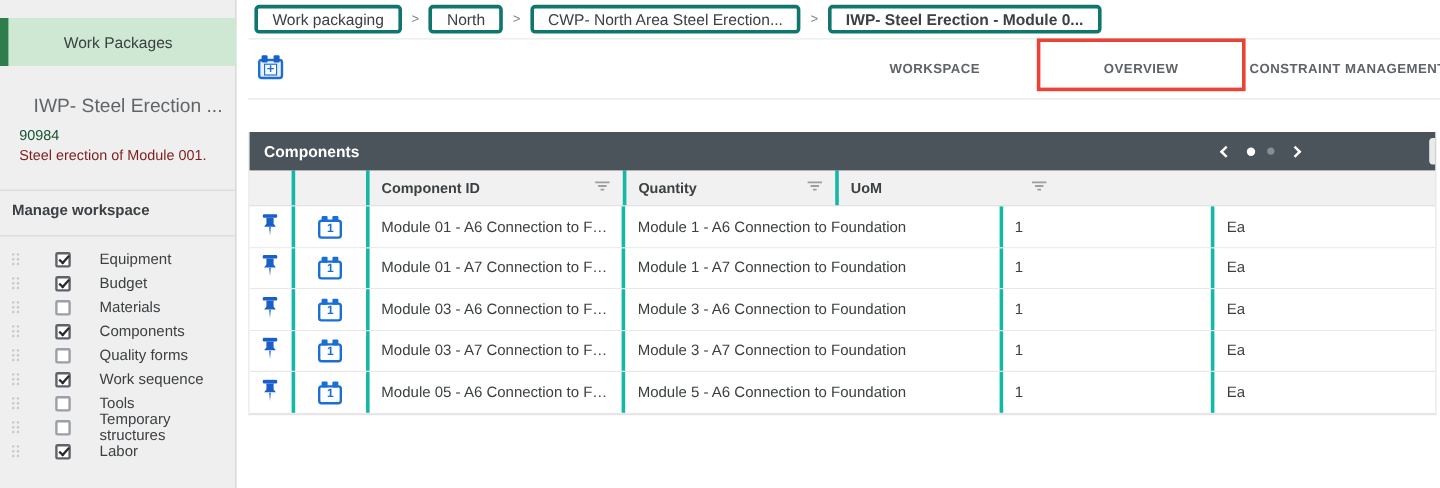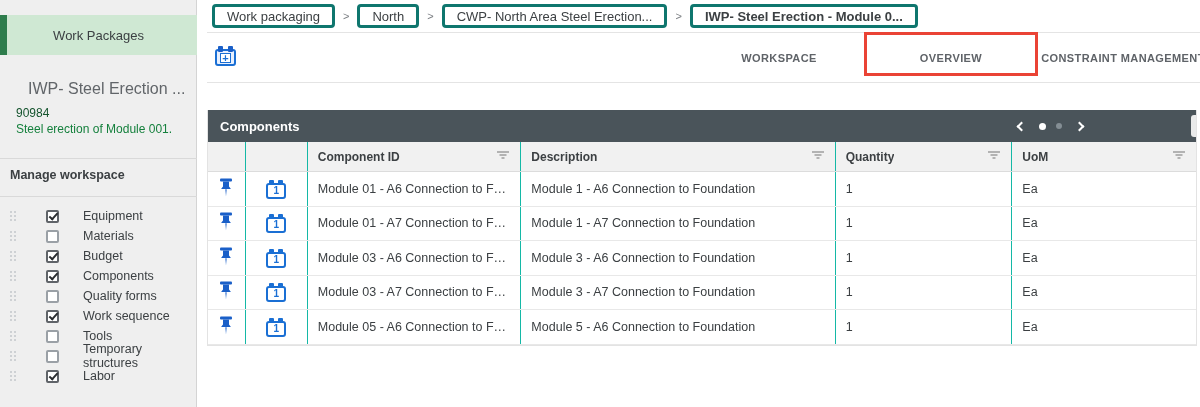--- a/index.html
+++ b/index.html
@@ -9,21 +9,21 @@
   
   .sidebar { position:absolute; left:0; top:0; width:197px; height:407px;
     background:#efefef; border-right:1px solid #d4d4d4;padding-left:32px; }
   .wp-banner { position:absolute; left:0; top:15px; width:197px; height:40px;
     background:#cfe8d3; display:flex; align-items:center; justify-content:center;
     font-size:13px; color:#3c4043; cursor:pointer; }
   .wp-banner::before { content:""; position:absolute; left:0; top:0; width:7px; height:40px; background:#2e7d4c; }
   .sb-title { position:absolute; left:16px; top:80px; width:175px; font-size:16px; color:#616569;
     white-space:nowrap; overflow:hidden;margin-left:12px; }
   .sb-id { position:absolute; left:16px; top:106px; font-size:12px; color:#14532d; }
-  .sb-desc { position:absolute; left:16px; top:122px; font-size:12px; color:#15803d; }
+  .sb-desc { position:absolute; left:16px; top:122px; font-size:12px; color:#7f1d1d; }
   .sb-divider1 { position:absolute; left:0; top:158px; width:197px; border-top:1px solid #d9d9d9; }
   .sb-section { position:absolute; left:10px; top:168px; font-size:12.5px; font-weight:bold; color:#3c4043; }
   .sb-divider2 { position:absolute; left:0; top:196px; width:197px; border-top:1px solid #d9d9d9; }
   .ws-list { position:absolute; left:0; top:206px; width:197px; }
   .ws-item { height:20px; display:flex; align-items:center; padding-left:10px;gap:16px; }
   .grip { width:6px; height:11px; position:relative; margin-right:14px; flex:0 0 6px; }
   .grip i { position:absolute; width:2px; height:2px; border-radius:50%; background:#c3c7cb; }
   .grip i:nth-child(1){left:0;top:0} .grip i:nth-child(2){left:0;top:4px} .grip i:nth-child(3){left:0;top:8px}
   .grip i:nth-child(4){left:4px;top:0} .grip i:nth-child(5){left:4px;top:4px} .grip i:nth-child(6){left:4px;top:8px}
   .cb { width:13px; height:13px; border:2px solid #9aa0a6; border-radius:2px; margin-right:8px;
@@ -66,21 +66,21 @@
   .chev { width:7px; height:7px; border-left:2px solid #fff; border-bottom:2px solid #fff; cursor:pointer; }
   .chev.left { transform:rotate(45deg); margin-right:9px; }
   .chev.right { transform:rotate(-135deg); margin-left:9px; }
   .dot { width:7px; height:7px; border-radius:50%; margin:0 5px; }
   .dot.active { background:#fff; }
   .dot.inactive { background:#848e94; width:6px; height:6px; }
   .bar-corner { position:absolute; right:0; top:5px; width:5px; height:22px; background:#e9eaea; border-radius:3px 0 0 3px; }
 
   .hdr-row { height:30px; background:#f1f1f1; border-bottom:1px solid #dcdcdc; display:flex; }
   .t-row { height:34.5px; display:flex; background:#fff; border-bottom:1px solid #e8e8e8; cursor:pointer; }
-  .cell { display:flex; align-items:center; padding:0 10px; border-right:1px solid #14b8a6;
+  .cell { display:flex; align-items:center; padding:0 10px; border-right:3px solid #14b8a6;
     font-size:12.5px; color:#3c4043; overflow:hidden; white-space:nowrap; }
   .cell:last-child { border-right:none; }
   .c-pin { width:38px; justify-content:center; padding:0; }
   .c-cal { width:62px; justify-content:center; padding:0; }
   .c-id  { width:214px; }
   .c-desc{ width:315px; }
   .c-qty { width:177px; }
   .c-uom { width:184px; }
   .hdr-row .cell { font-size:12px; font-weight:bold; }
   .hdr-row .flt { margin-left:auto; flex:0 0 14px; cursor:pointer; }
@@ -125,34 +125,34 @@
     </div>
     <div class="ws-item">
       <span class="grip">
           <i></i>
           <i></i>
           <i></i>
           <i></i>
           <i></i>
           <i></i>
         </span>
+      <span class="cb checked"></span>
+      <span class="ws-label">Budget</span>
+    </div>
+    <div class="ws-item">
+      <span class="grip">
+          <i></i>
+          <i></i>
+          <i></i>
+          <i></i>
+          <i></i>
+          <i></i>
+        </span>
       <span class="cb"></span>
       <span class="ws-label">Materials</span>
-    </div>
-    <div class="ws-item">
-      <span class="grip">
-          <i></i>
-          <i></i>
-          <i></i>
-          <i></i>
-          <i></i>
-          <i></i>
-        </span>
-      <span class="cb checked"></span>
-      <span class="ws-label">Budget</span>
     </div>
     <div class="ws-item">
       <span class="grip">
           <i></i>
           <i></i>
           <i></i>
           <i></i>
           <i></i>
           <i></i>
         </span>
@@ -263,28 +263,20 @@
     <div class="cell c-pin"></div>
     <div class="cell c-cal"></div>
     <div class="cell c-id">
       <span class="trunc">Component ID</span>
       <span class="flt"><svg width="14" height="14" viewBox="0 0 14 14">
             <line x1="1" y1="4" x2="13" y2="4"></line>
             <line x1="3.5" y1="7" x2="10.5" y2="7"></line>
             <line x1="5.5" y1="10" x2="8.5" y2="10"></line>
           </svg></span>
     </div>
-    <div class="cell c-desc">
-      <span class="trunc">Description</span>
-      <span class="flt"><svg width="14" height="14" viewBox="0 0 14 14">
-            <line x1="1" y1="4" x2="13" y2="4"></line>
-            <line x1="3.5" y1="7" x2="10.5" y2="7"></line>
-            <line x1="5.5" y1="10" x2="8.5" y2="10"></line>
-          </svg></span>
-    </div>
     <div class="cell c-qty">
       <span class="trunc">Quantity</span>
       <span class="flt"><svg width="14" height="14" viewBox="0 0 14 14">
             <line x1="1" y1="4" x2="13" y2="4"></line>
             <line x1="3.5" y1="7" x2="10.5" y2="7"></line>
             <line x1="5.5" y1="10" x2="8.5" y2="10"></line>
           </svg></span>
     </div>
     <div class="cell c-uom">
       <span class="trunc">UoM</span>

